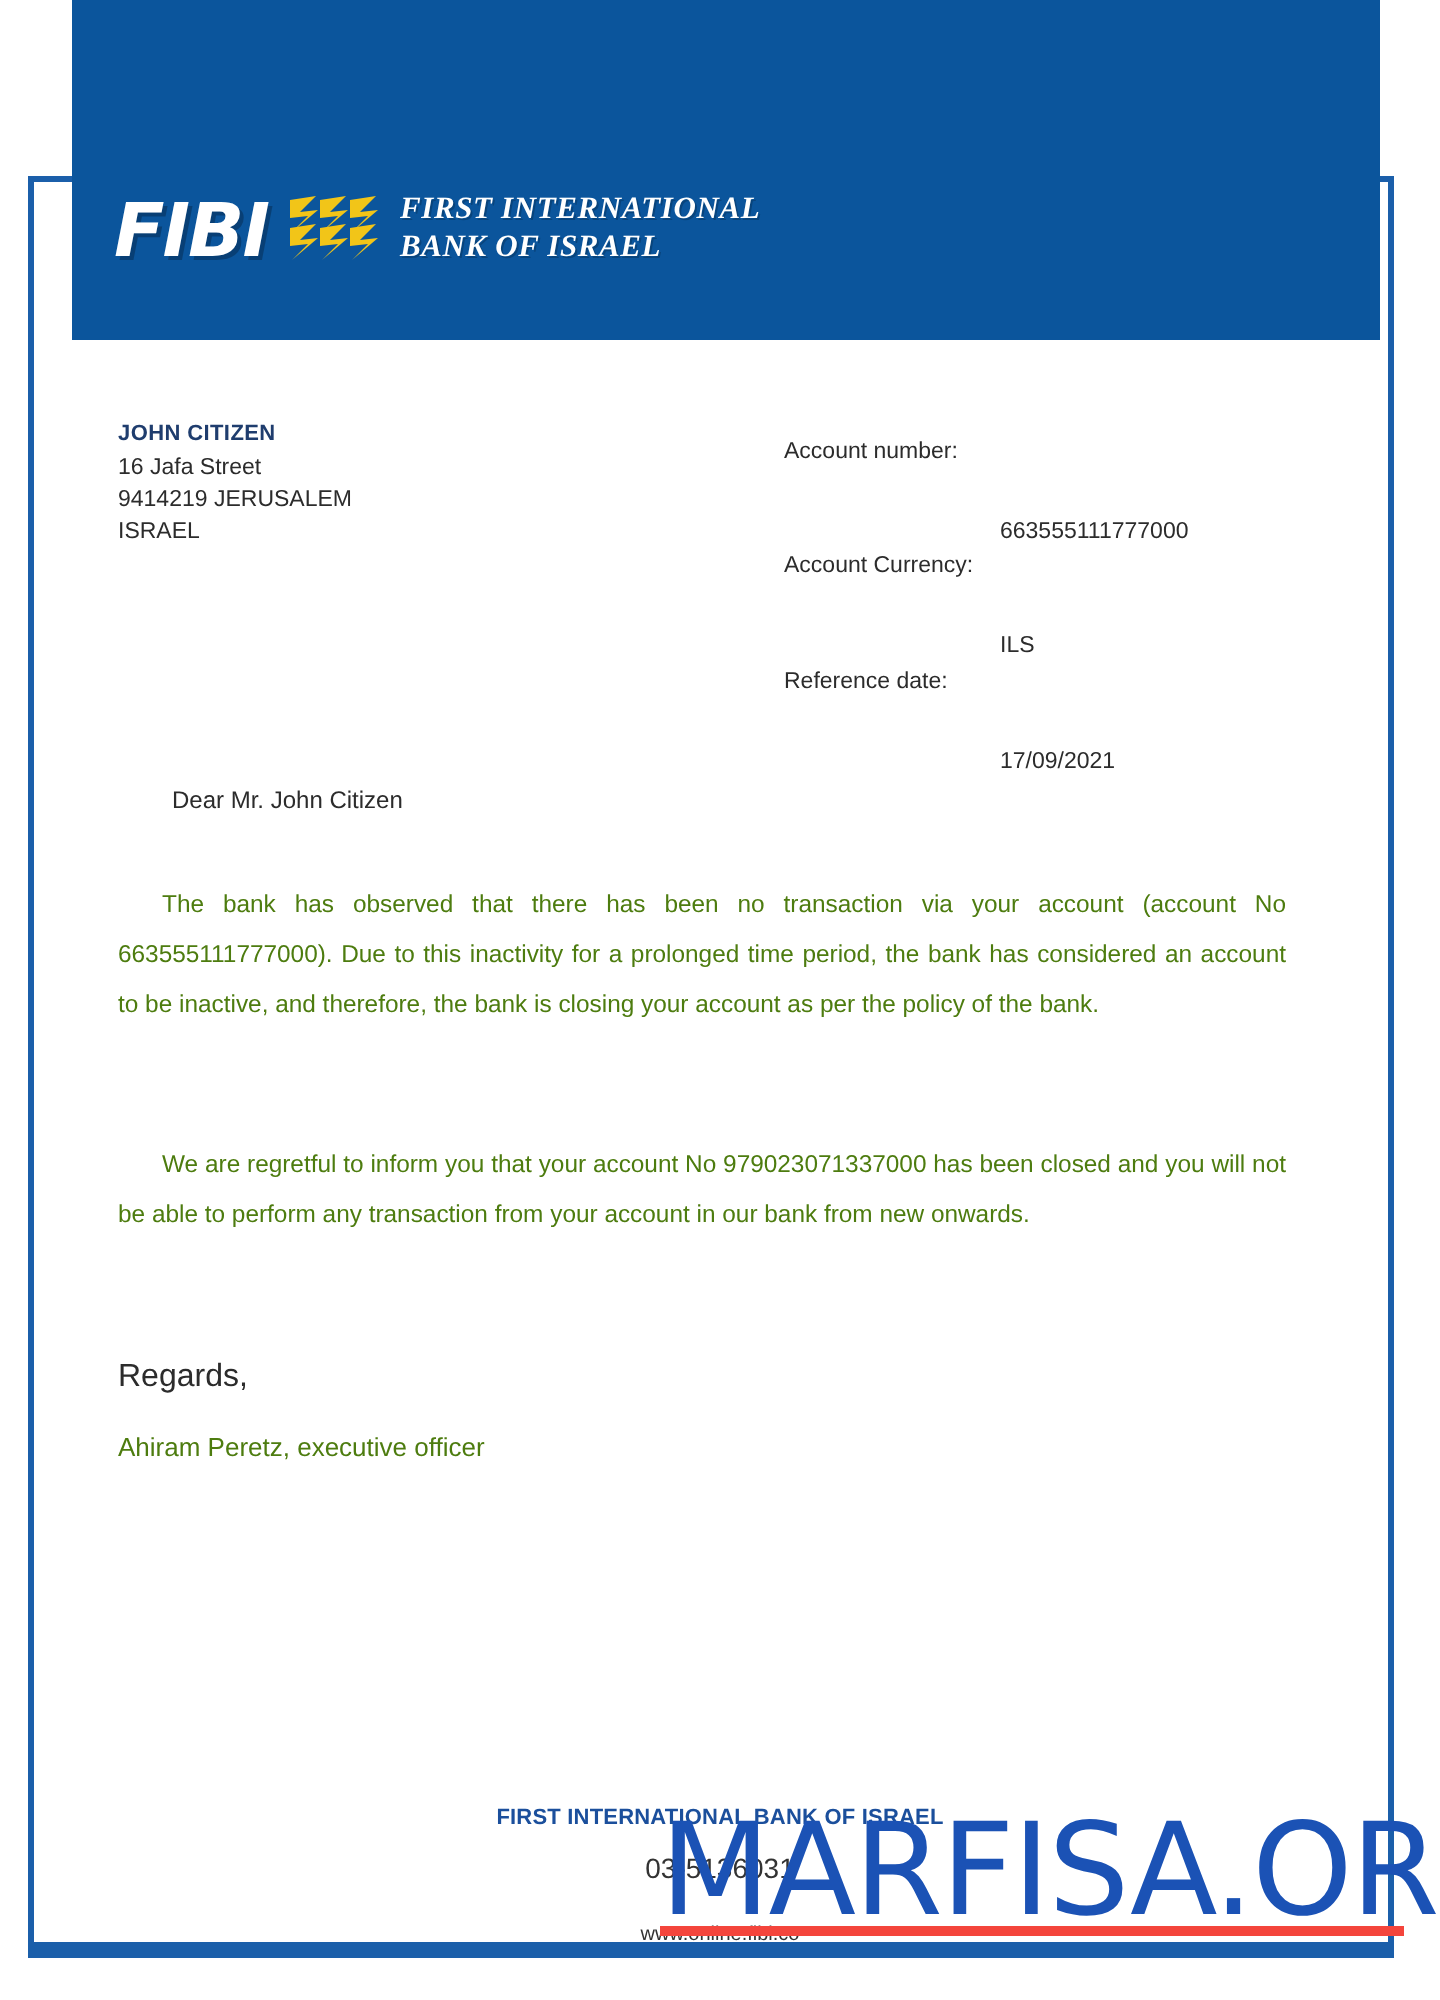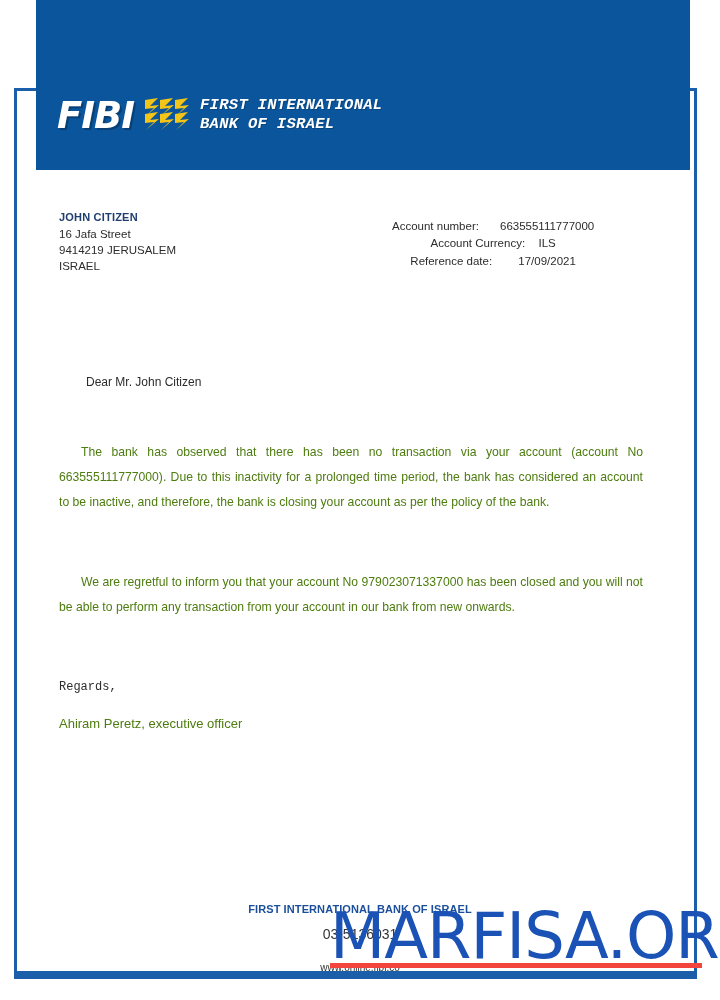--- a/index.html
+++ b/index.html
@@ -54,21 +54,21 @@
     font-size: 37px;
     font-weight: 700;
     font-style: italic;
     letter-spacing: -1px;
     color: #ffffff;
     line-height: 1;
     text-shadow: 2px 2px 0 rgba(0,0,0,0.25);
   }
   #logo-mark { display: block; }
   #bank-name {
-    font-family: Liberation Mono, monospace;
+    font-family: Liberation Serif, serif;
     color: #ffffff;
     font-size: 15.5px;
     font-weight: 700;
     font-style: italic;
     line-height: 1.22;
     letter-spacing: 0.3px;
     text-shadow: 1px 1px 0 rgba(0,0,0,0.2);
     white-space: pre-line;
   }
 
@@ -93,50 +93,49 @@
     letter-spacing: 0.2px;
   }
   .addr-line { display: block; }
 
   #account-box {
     position: absolute;
     left: 392px; top: 218px;
     font-size: 11.5px;
     line-height: 1.5;
   }
-  .acct-row { display: flex; justify-content: center; }
+  .acct-row { display: flex; }
   .acct-label { width: 108px; color: #2c2c2c; }
-  .acct-value { color: #2c2c2c; }
+  .acct-value { color: #2c2c2c; margin-top: 40px; }
 
   #salutation {
     position: absolute;
-    left: 86px; top: 375px;
+    left: 86px; top: 393px;
     font-size: 12px;
     color: #2c2c2c;
   }
 
   .para {
     position: absolute;
     left: 59px;
     width: 584px;
     font-size: 12.2px;
     line-height: 2.05;
     text-align: justify;
     color: #4d7c0f;
   }
   .para .indent { display: inline-block; width: 22px; }
   #para-1 { top: 440px; }
   #para-2 { top: 570px; }
 
   #closing {
     position: absolute;
     left: 59px; top: 680px;
-    font-size: 12px;
+    font-size: 16px;
     color: #2c2c2c;
-    font-family: Liberation Mono, monospace;
   }
   #signer {
     position: absolute;
     left: 59px; top: 716px;
     font-size: 13px;
     color: #4d7c0f;
   }
 
   
   #footer {

